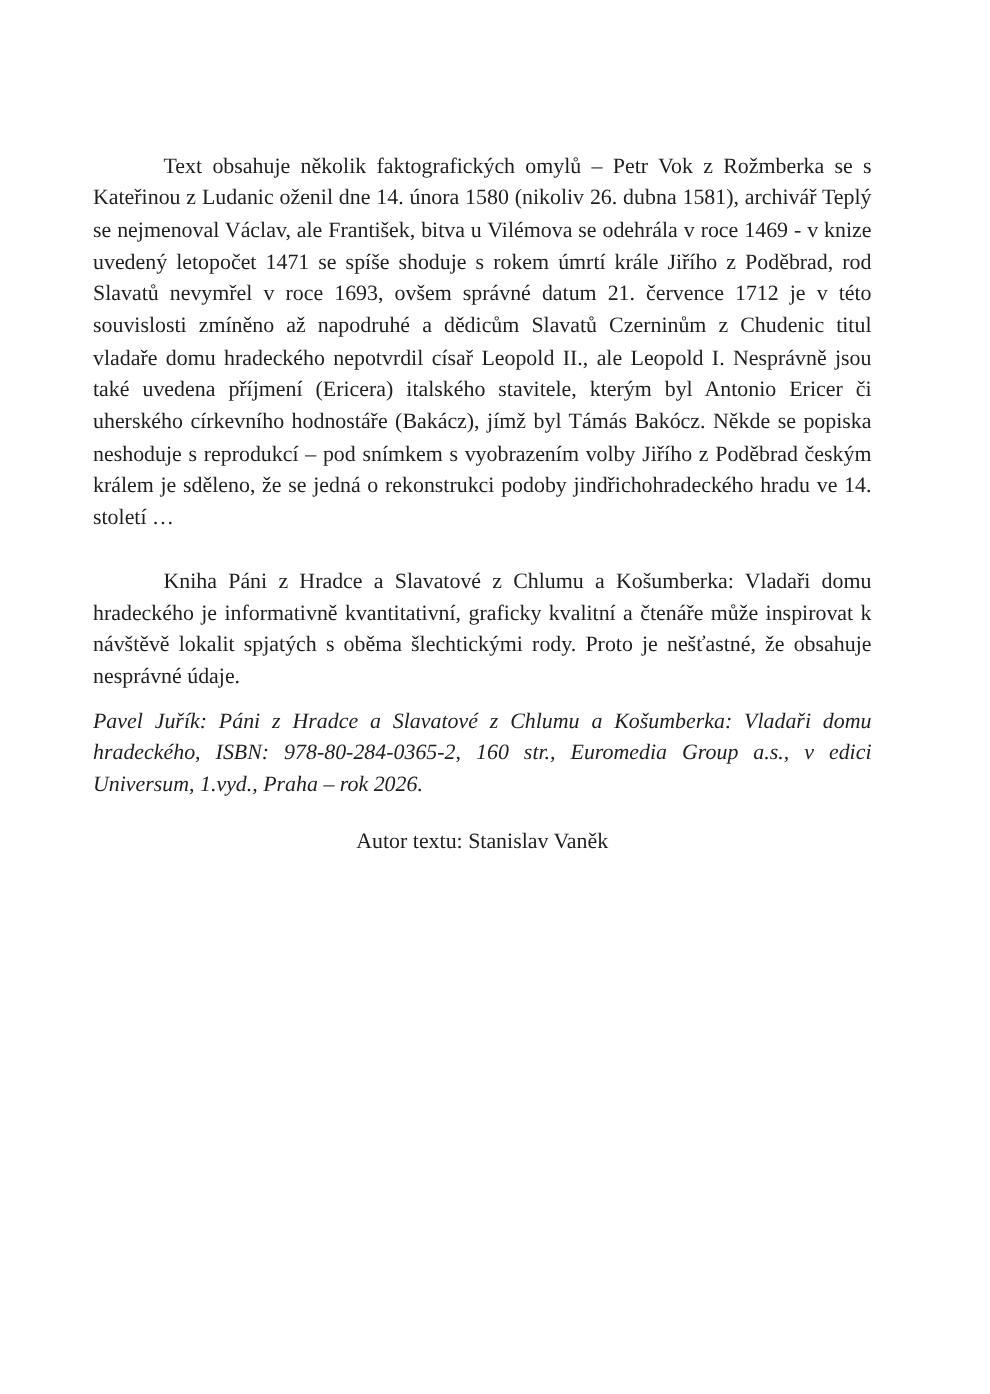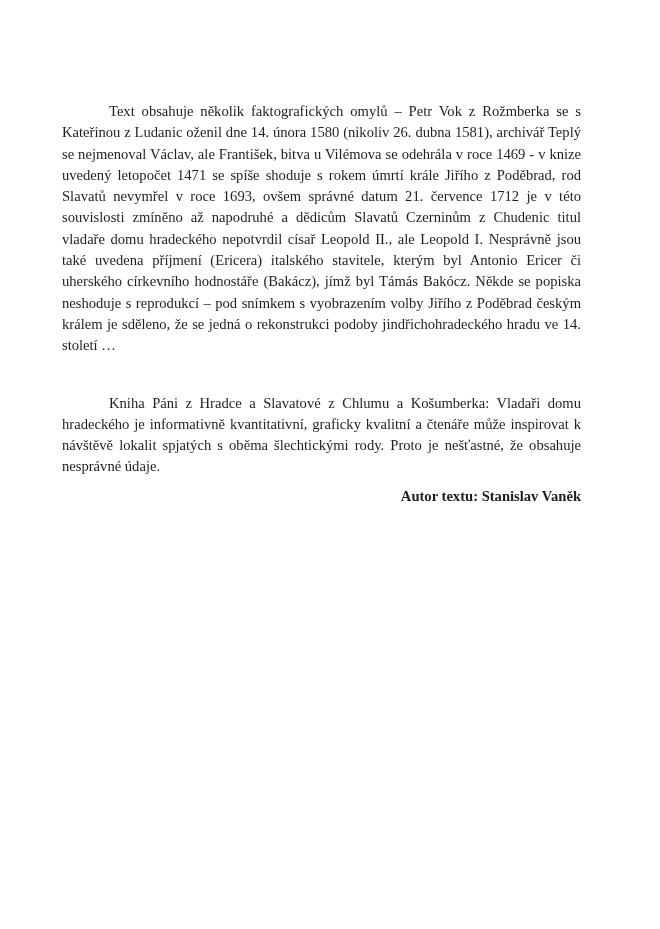--- a/index.html
+++ b/index.html
@@ -24,28 +24,29 @@
     .para {
       margin: 0;
       font-size: 14.6px;
       line-height: 21.3px;
       text-align: justify;
       hyphens: none;
     }
     .para.indent {
       text-indent: 47px;
     }
-    .p1 { margin-bottom: 36px; }
+    .p1 { margin-bottom: 21px; }
     .p2 { margin-bottom: 8px; }
     .p3 { font-style: italic; margin-bottom: 16px; }
-    .p4 { text-align: right; font-weight: bold; }
+    .p4 { text-align: center; }
   </style>
 </head>
 <body>
 
 <div class="page">
   <p class="para indent p1">Text obsahuje několik faktografických omylů – Petr Vok z Rožmberka se s Kateřinou z Ludanic oženil dne 14. února 1580 (nikoliv 26. dubna 1581), archivář Teplý se nejmenoval Václav, ale František, bitva u Vilémova se odehrála v roce 1469 - v knize uvedený letopočet 1471 se spíše shoduje s rokem úmrtí krále Jiřího z Poděbrad, rod Slavatů nevymřel v roce 1693, ovšem správné datum 21. července 1712 je v této souvislosti zmíněno až napodruhé a dědicům Slavatů Czerninům z Chudenic titul vladaře domu hradeckého nepotvrdil císař Leopold II., ale Leopold I. Nesprávně jsou také uvedena příjmení (Ericera) italského stavitele, kterým byl Antonio Ericer či uherského církevního hodnostáře (Bakácz), jímž byl Támás Bakócz. Někde se popiska neshoduje s reprodukcí – pod snímkem s vyobrazením volby Jiřího z Poděbrad českým králem je sděleno, že se jedná o rekonstrukci podoby jindřichohradeckého hradu ve 14. století …</p>
 
   <p class="para indent p2">Kniha Páni z Hradce a Slavatové z Chlumu a Košumberka: Vladaři domu hradeckého je informativně kvantitativní, graficky kvalitní a čtenáře může inspirovat k návštěvě lokalit spjatých s oběma šlechtickými rody. Proto je nešťastné, že obsahuje nesprávné údaje.</p>
 
+  <p class="para p3">Pavel Juřík: Páni z Hradce a Slavatové z Chlumu a Košumberka: Vladaři domu hradeckého, ISBN: 978-80-284-0365-2, 160 str., Euromedia Group a.s., v edici Universum, 1.vyd., Praha – rok 2026.</p>
 
   <p class="para p4">Autor textu: Stanislav Vaněk</p>
 </div>
 
 </body></html>

